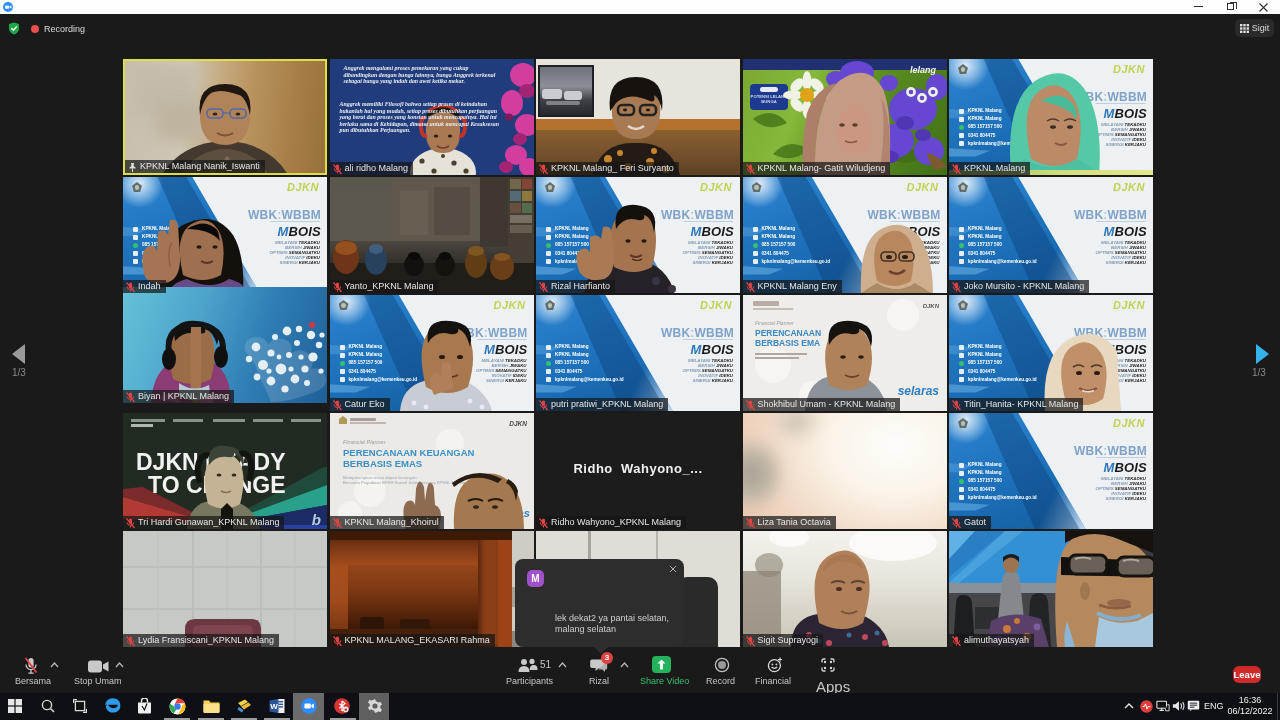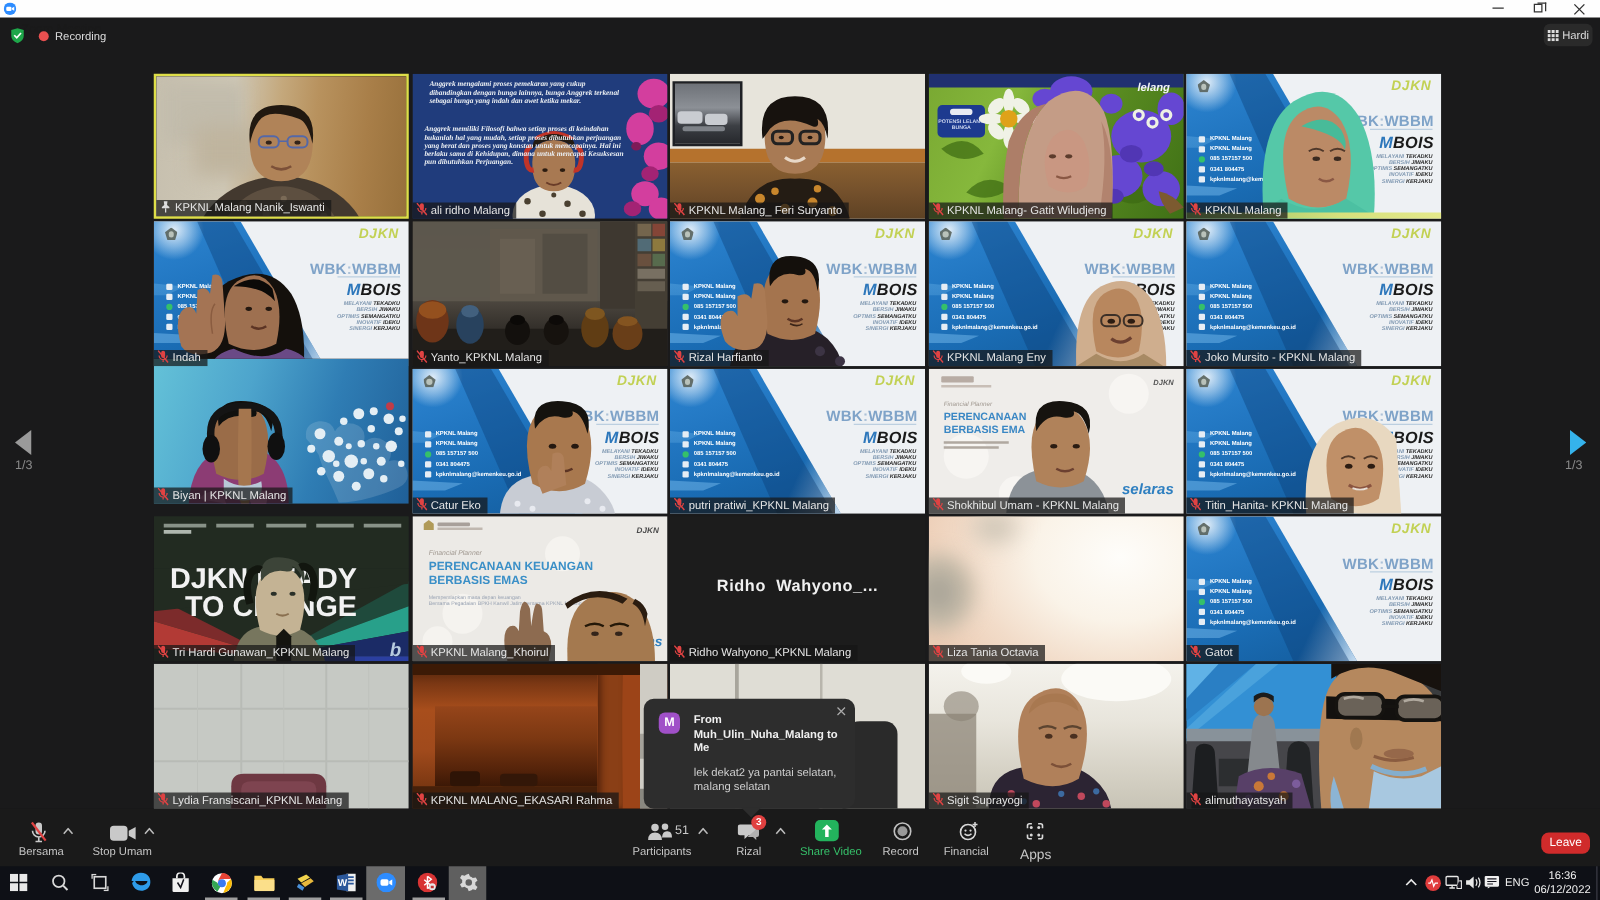--- a/index.html
+++ b/index.html
@@ -1,19 +1,19 @@
 <!DOCTYPE html>
 <html><head><meta charset="utf-8"><style>
 *{margin:0;padding:0;box-sizing:border-box}
 html,body{width:1280px;height:720px;overflow:hidden}
 body{font-family:"Liberation Sans",sans-serif;position:relative;background:#1a1a1b}
 .t{position:absolute;width:204px;height:116px;background:#1e1e1e;overflow:hidden}
 .yb{border:2px solid #dede49}
 .pv{position:absolute;left:0;top:0;width:204px;height:116px}
-.nm{position:absolute;left:0;bottom:0;background:rgba(22,22,22,.72);color:#e6e6e6;font-size:9px;line-height:13px;height:13px;padding:0 5px 0 3px;display:flex;align-items:flex-start;white-space:nowrap;z-index:5}
+.nm{position:absolute;left:0;bottom:0;background:rgba(22,22,22,.72);color:#e6e6e6;font-size:9px;line-height:13px;height:13px;padding:0 5px 0 3px;display:flex;align-items:flex-end;white-space:nowrap;z-index:5}
 .mi{margin-right:3px;flex:none}
 .scr{position:absolute;color:#eaeef2;font-family:"Liberation Serif",serif;font-style:italic;font-weight:bold;font-size:5.9px;line-height:6.6px;z-index:1}
 .dj{position:absolute;inset:0;background:#eef1f4}
 .dj1{position:absolute;inset:0;background:linear-gradient(160deg,#2e86d2 0%,#2277c2 30%,#1a6cb4 55%,#1560a2 80%,#135796 100%);clip-path:polygon(0 0,34% 0,67% 100%,0 100%)}
 .dj1b{position:absolute;inset:0;background:linear-gradient(115deg,rgba(255,255,255,0) 55%,rgba(210,230,248,.85) 72%,#eef1f4 78%);clip-path:polygon(0 0,34% 0,67% 100%,0 100%)}
 .dj2{position:absolute;inset:0;background:radial-gradient(circle 24px at 8% 6%,rgba(255,255,255,.85) 0%,rgba(230,242,252,.45) 55%,rgba(255,255,255,0) 100%);clip-path:polygon(0 0,34% 0,67% 100%,0 100%)}
 .dj3{position:absolute;inset:0;background:rgba(10,58,112,.38);clip-path:polygon(17% 0,31% 0,64% 100%,42% 100%)}
 .dj4{position:absolute;inset:0;background:linear-gradient(rgba(150,215,255,.4),rgba(150,215,255,0));clip-path:polygon(0 43%,12% 45%,5% 51%,0 51%)}
 .dj5{position:absolute;inset:0;background:rgba(140,205,250,.4);clip-path:polygon(0 77%,20% 79%,13% 84%,0 84%)}
 .djl{position:absolute;top:4px;right:8px;font-style:italic;font-size:11px;color:#c2d154;letter-spacing:0.5px}
@@ -63,21 +63,21 @@
         <rect x="3.3" y="0" width="2.4" height="2.4"></rect>
         <rect x="6.6" y="0" width="2.4" height="2.4"></rect>
         <rect x="0" y="3.3" width="2.4" height="2.4"></rect>
         <rect x="3.3" y="3.3" width="2.4" height="2.4"></rect>
         <rect x="6.6" y="3.3" width="2.4" height="2.4"></rect>
         <rect x="0" y="6.6" width="2.4" height="2.4"></rect>
         <rect x="3.3" y="6.6" width="2.4" height="2.4"></rect>
         <rect x="6.6" y="6.6" width="2.4" height="2.4"></rect>
       </g>
     </svg>
-<span style="font-size:9px;color:#ddd">Hardi</span>
+<span style="font-size:9px;color:#ddd">Sigit</span>
   </div>
 
 <div class="t yb" style="left:123px;top:59px">
     <div style="position:absolute;inset:0;background:linear-gradient(96deg,#c6bfae 0%,#cfc8b6 30%,#c4a87c 48%,#b8925e 62%,#a87e48 82%,#97703b 100%)"></div>
 <div style="position:absolute;left:6px;top:6px;width:64px;height:48px;background:#c2bcac;filter:blur(6px)"></div>
 <div style="position:absolute;left:30px;top:40px;width:50px;height:40px;background:#bfb49e;filter:blur(8px)"></div>
 <svg class="pv" viewBox="0 0 204 116">
       <ellipse cx="100" cy="140" rx="70" ry="60" fill="#43392f"></ellipse>
       <ellipse cx="100" cy="138" rx="50" ry="50" fill="#5d4f40"></ellipse>
       <g fill="#7a6a56">
@@ -961,21 +961,20 @@
 <svg style="position:absolute;left:1255px;top:344px" width="14" height="20" viewBox="0 0 14 20">
     <path d="M1 0 L1 20 L14 10z" fill="#35b3ec"></path>
   </svg>
 <span style="position:absolute;left:1252px;top:367px;font-size:10px;color:#8a8a8a">1/3</span>
 
 <div style="position:absolute;left:515px;top:559px;width:169px;height:88px;background:#2d2d2d;border-radius:8px;z-index:30">
 <div style="position:absolute;left:12px;top:11px;width:17px;height:17px;background:#a050c8;border-radius:5px;color:#fff;font-size:10px;font-weight:bold;text-align:center;line-height:17px">M</div>
 <svg style="position:absolute;right:7px;top:6px" width="8" height="8" viewBox="0 0 8 8">
       <path d="M1 1 L7 7 M7 1 L1 7" stroke="#aaa" stroke-width="1"></path>
     </svg>
-<div style="position:absolute;left:40px;top:11px;font-size:9px;font-weight:bold;color:#f0f0f0;line-height:11.5px">From<br>Muh_Ulin_Nuha_Malang to<br>Me</div>
 <div style="position:absolute;left:40px;top:54px;font-size:9px;color:#cfcfcf;line-height:11px">lek dekat2 ya pantai selatan,<br>malang selatan</div>
 <div style="position:absolute;left:78px;bottom:-7px;width:0;height:0;border-left:8px solid transparent;border-right:8px solid transparent;border-top:8px solid #2d2d2d"></div>
 </div>
 
 <div style="position:absolute;left:0;top:647px;width:1280px;height:46px;background:#1a1a1a;z-index:25">
 <svg style="position:absolute;left:24px;top:10px" width="14" height="18" viewBox="0 0 14 18">
       <path d="M7 1 a2.6 2.6 0 0 1 2.6 2.6 v4.4 a2.6 2.6 0 0 1 -5.2 0 v-4.4 a2.6 2.6 0 0 1 2.6 -2.6z" fill="#c9c9c9"></path>
       <path d="M2 7.6 a5 5 0 0 0 10 0 M7 12.6 v3.2 M4.4 16.2 h5.2" stroke="#c9c9c9" stroke-width="1.3" fill="none"></path>
       <path d="M1.5 1 L12.5 15.5" stroke="#e04343" stroke-width="1.8"></path>
     </svg>
@@ -1034,22 +1033,22 @@
         <path d="M5.5 2 h-2 q-1.5 0 -1.5 1.5 v2"></path>
         <path d="M10.5 2 h2 q1.5 0 1.5 1.5 v2"></path>
         <path d="M5.5 14 h-2 q-1.5 0 -1.5 -1.5 v-2"></path>
         <path d="M10.5 14 h2 q1.5 0 1.5 -1.5 v-2"></path>
       </g>
       <circle cx="5" cy="5" r="1.2" fill="#d8d8d8"></circle>
       <circle cx="11" cy="5" r="1.2" fill="#d8d8d8"></circle>
       <circle cx="5" cy="11" r="1.2" fill="#d8d8d8"></circle>
       <circle cx="11" cy="11" r="1.2" fill="#d8d8d8"></circle>
     </svg>
-<span style="position:absolute;left:816px;top:31px;font-size:11px;color:#c6c6c6">Apps</span>
-<div style="position:absolute;left:1233px;top:19px;width:39px;height:17px;background:#d02b2b;border-radius:6px;color:#fff;font-size:9.5px;font-weight:normal;text-align:center;line-height:17px">Leave</div>
+<span style="position:absolute;left:816px;top:31px;font-size:15px;color:#c6c6c6">Apps</span>
+<div style="position:absolute;left:1233px;top:19px;width:28px;height:17px;background:#d02b2b;border-radius:6px;color:#fff;font-size:9.5px;font-weight:bold;text-align:center;line-height:17px">Leave</div>
 </div>
 
 <div style="position:absolute;left:0;top:693px;width:1280px;height:27px;background:#0e1016;z-index:26">
 <svg style="position:absolute;left:8px;top:6px" width="14" height="14" viewBox="0 0 14 14">
       <g fill="#e8e8e8">
         <rect x="0" y="0" width="6.4" height="6.4"></rect>
         <rect x="7.6" y="0" width="6.4" height="6.4"></rect>
         <rect x="0" y="7.6" width="6.4" height="6.4"></rect>
         <rect x="7.6" y="7.6" width="6.4" height="6.4"></rect>
       </g>

